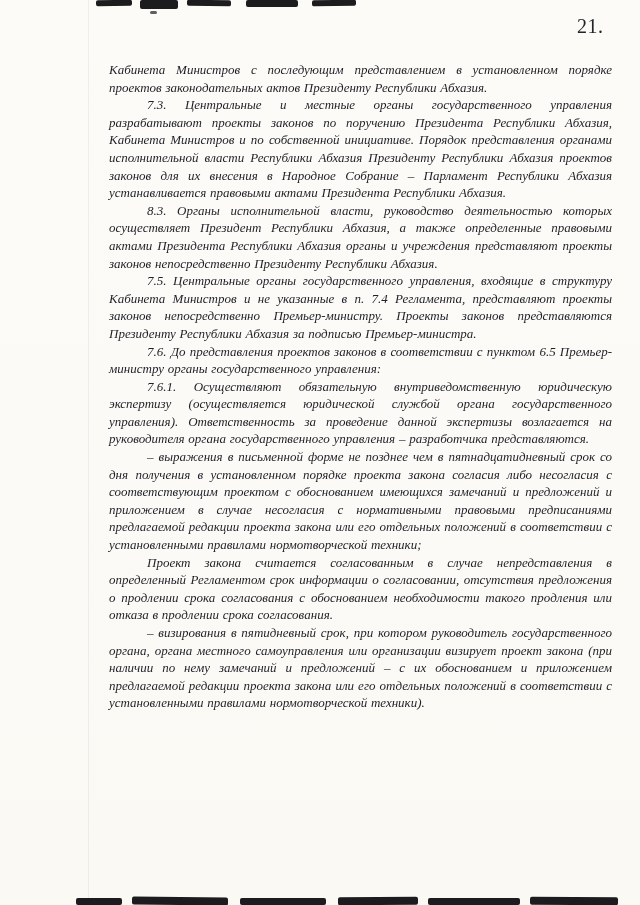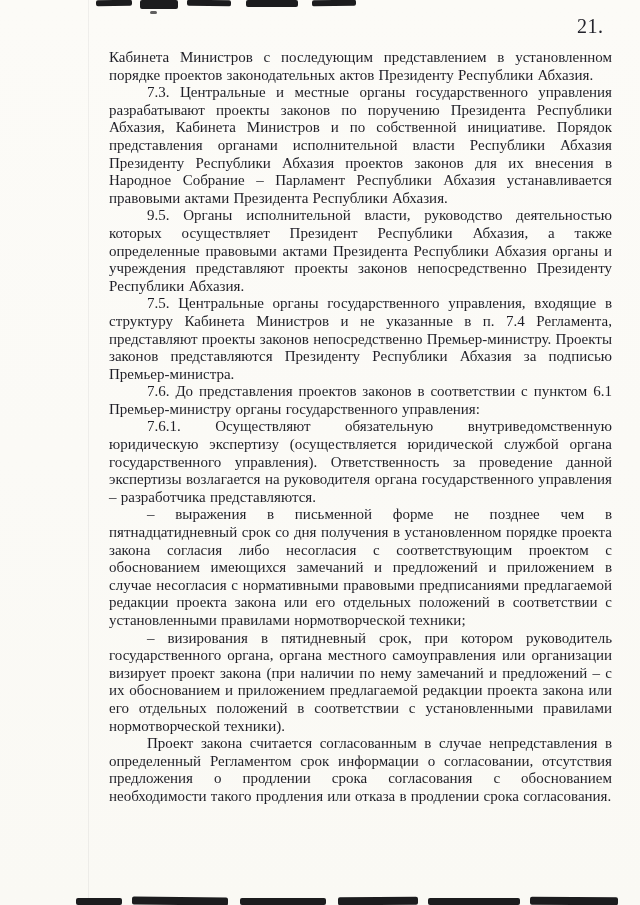--- a/index.html
+++ b/index.html
@@ -19,27 +19,28 @@
   .page-number {
     position: absolute;
     top: 15px;
     left: 577px;
     font-size: 20px;
     letter-spacing: 0.5px;
     color: #23232b;
   }
   .body-text {
     position: absolute;
-    top: 49px;
+    top: 61px;
     left: 109px;
     width: 503px;
-    font-size: 15px;
+    font-size: 13px;
     line-height: 17.6px;
     text-align: justify;
     text-justify: inter-word;
+    font-style: italic;
   }
   .body-text p {
     text-indent: 38px;
     word-spacing: 0.5px;
   }
   .body-text p.no-indent {
     text-indent: 0;
   }
   
   .artifact {
@@ -80,27 +81,27 @@
   <div class="artifact a-t3"></div>
   <div class="artifact a-t4"></div>
   <div class="artifact a-t5"></div>
   <div class="artifact a-t6"></div>
 
   <div class="page-number">21.</div>
 
   <div class="body-text">
     <p class="no-indent">Кабинета Министров с последующим представлением в установленном порядке проектов законодательных актов Президенту Республики Абхазия.</p>
     <p>7.3. Центральные и местные органы государственного управления разрабатывают проекты законов по поручению Президента Республики Абхазия, Кабинета Министров и по собственной инициативе. Порядок представления органами исполнительной власти Республики Абхазия Президенту Республики Абхазия проектов законов для их внесения в Народное Собрание – Парламент Республики Абхазия устанавливается правовыми актами Президента Республики Абхазия.</p>
-    <p>9.5. Органы исполнительной власти, руководство деятельностью которых осуществляет Президент Республики Абхазия, а также определенные правовыми актами Президента Республики Абхазия органы и учреждения представляют проекты законов непосредственно Президенту Республики Абхазия.</p>
+    <p>8.3. Органы исполнительной власти, руководство деятельностью которых осуществляет Президент Республики Абхазия, а также определенные правовыми актами Президента Республики Абхазия органы и учреждения представляют проекты законов непосредственно Президенту Республики Абхазия.</p>
     <p>7.5. Центральные органы государственного управления, входящие в структуру Кабинета Министров и не указанные в п. 7.4 Регламента, представляют проекты законов непосредственно Премьер-министру. Проекты законов представляются Президенту Республики Абхазия за подписью Премьер-министра.</p>
-    <p>7.6. До представления проектов законов в соответствии с пунктом 6.1 Премьер-министру органы государственного управления:</p>
+    <p>7.6. До представления проектов законов в соответствии с пунктом 6.5 Премьер-министру органы государственного управления:</p>
     <p>7.6.1. Осуществляют обязательную внутриведомственную юридическую экспертизу (осуществляется юридической службой органа государственного управления). Ответственность за проведение данной экспертизы возлагается на руководителя органа государственного управления – разработчика представляются.</p>
     <p>– выражения в письменной форме не позднее чем в пятнадцатидневный срок со дня получения в установленном порядке проекта закона согласия либо несогласия с соответствующим проектом с обоснованием имеющихся замечаний и предложений и приложением в случае несогласия с нормативными правовыми предписаниями предлагаемой редакции проекта закона или его отдельных положений в соответствии с установленными правилами нормотворческой техники;</p>
+    <p>Проект закона считается согласованным в случае непредставления в определенный Регламентом срок информации о согласовании, отсутствия предложения о продлении срока согласования с обоснованием необходимости такого продления или отказа в продлении срока согласования.</p>
     <p>– визирования в пятидневный срок, при котором руководитель государственного органа, органа местного самоуправления или организации визирует проект закона (при наличии по нему замечаний и предложений – с их обоснованием и приложением предлагаемой редакции проекта закона или его отдельных положений в соответствии с установленными правилами нормотворческой техники).</p>
-    <p>Проект закона считается согласованным в случае непредставления в определенный Регламентом срок информации о согласовании, отсутствия предложения о продлении срока согласования с обоснованием необходимости такого продления или отказа в продлении срока согласования.</p>
   </div>
 
   <div class="artifact a-b1"></div>
   <div class="artifact a-b2"></div>
   <div class="artifact a-b3"></div>
   <div class="artifact a-b4"></div>
   <div class="artifact a-b5"></div>
   <div class="artifact a-b6"></div>
 
 </div>

